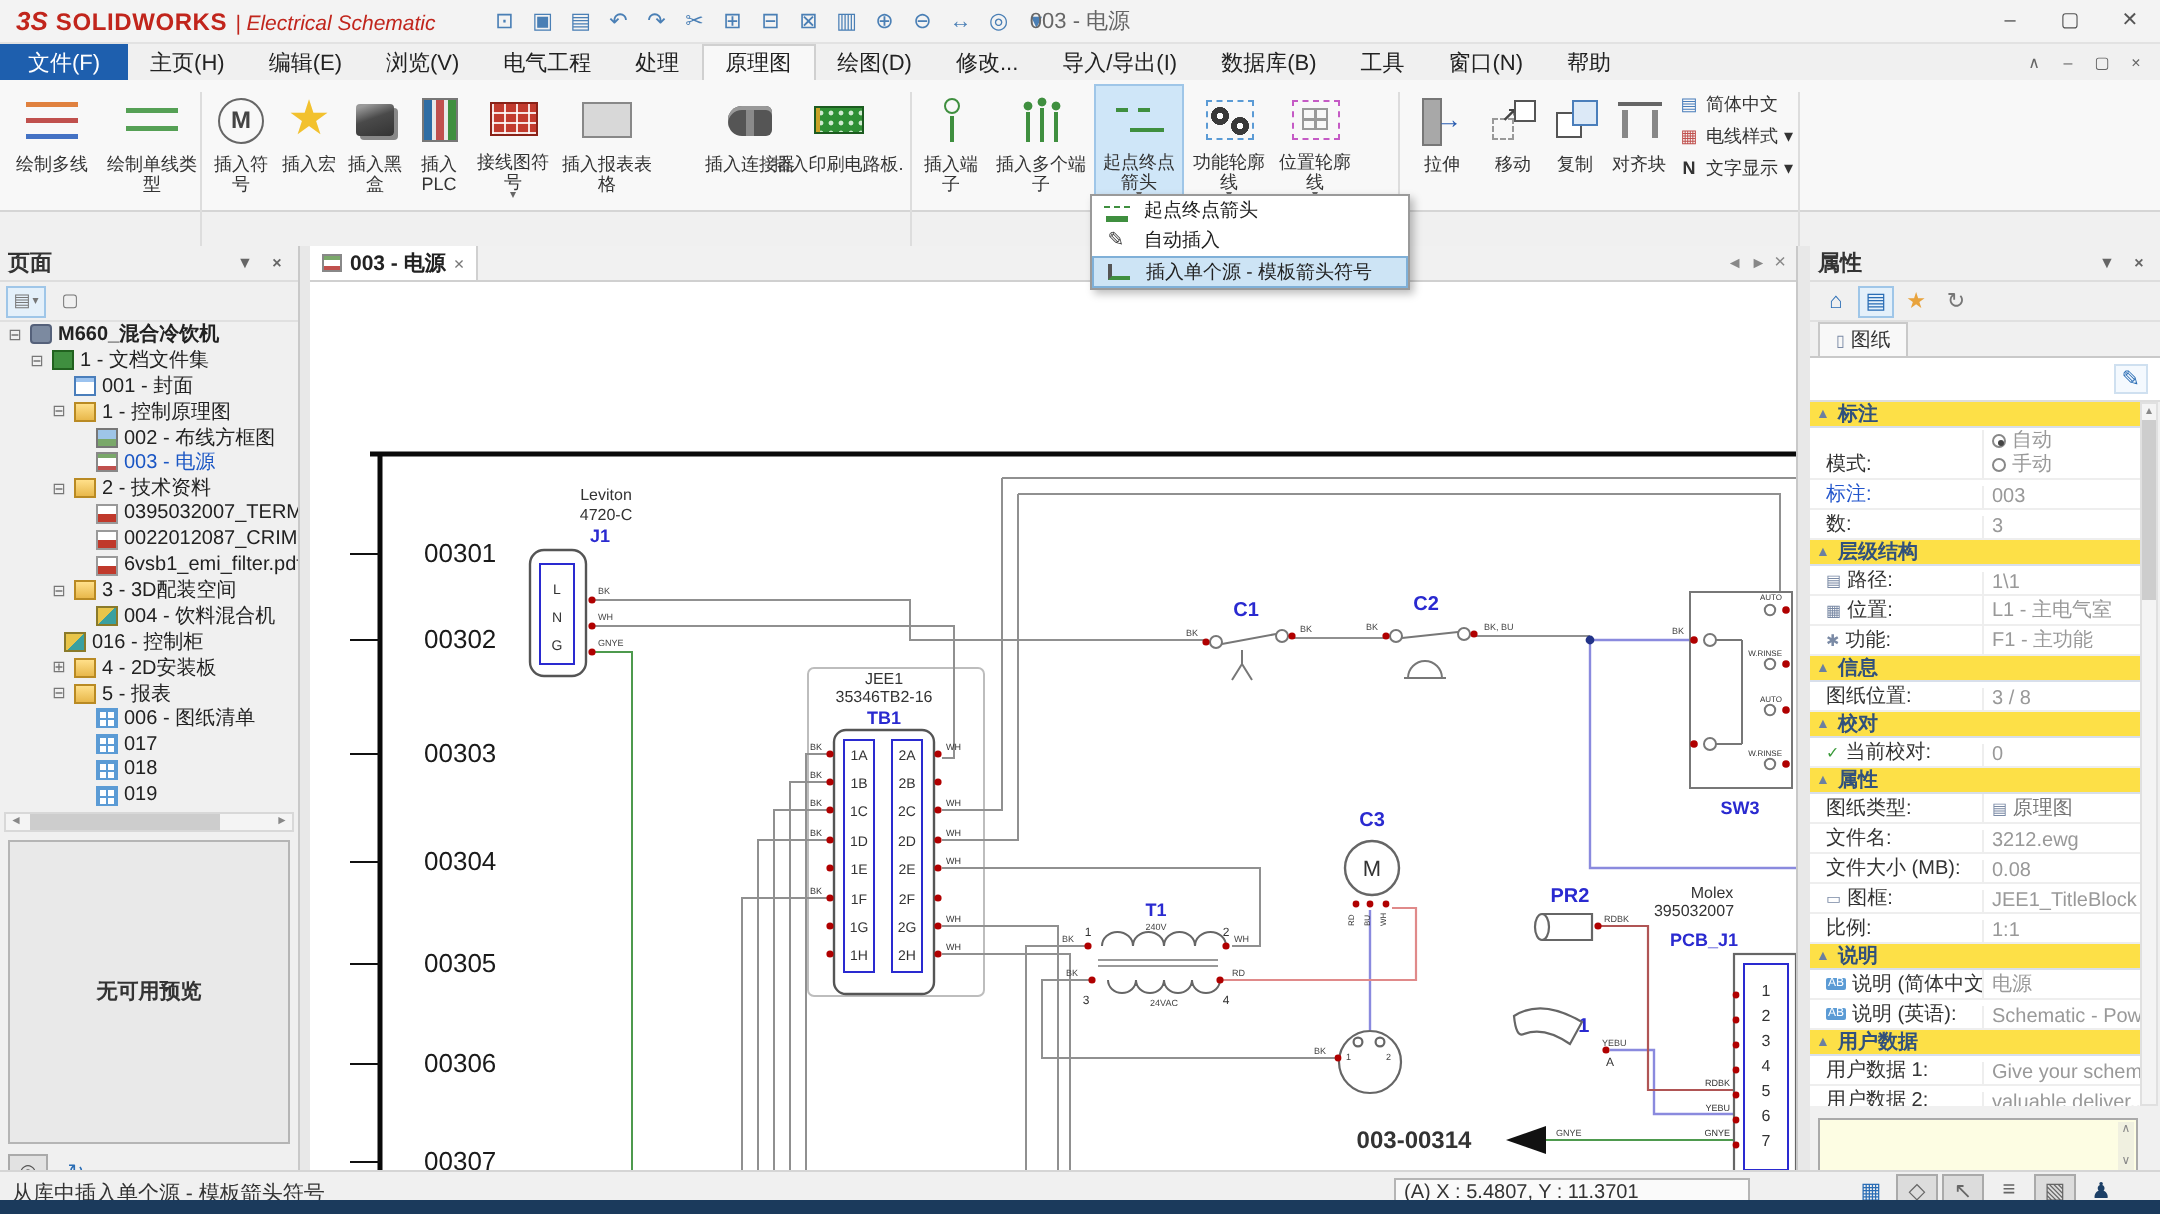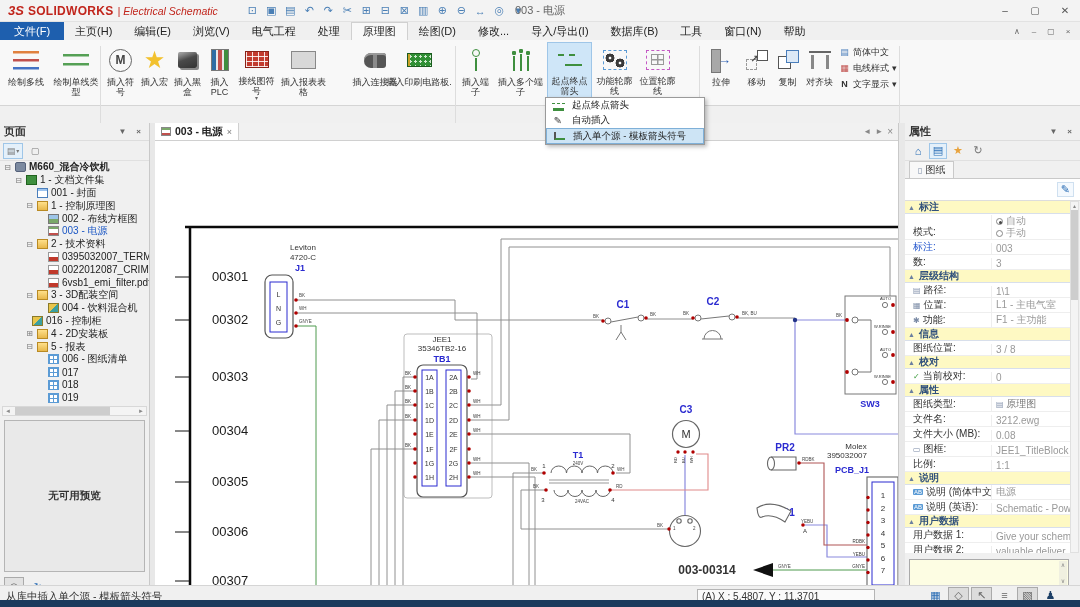--- a/index.html
+++ b/index.html
@@ -2,21 +2,21 @@
 <html><head>
 <meta charset="utf-8">
 <style>
   *{margin:0;padding:0;box-sizing:border-box}
   html,body{width:1080px;height:607px;overflow:hidden}
   body{font-family:"Liberation Sans","DejaVu Sans",sans-serif;font-size:11px;color:#222;background:#f0f0f0}
   #app{position:relative;width:1080px;height:607px;background:#f0f0f0;overflow:hidden}
 
   
   .titlebar{position:absolute;left:0;top:0;width:1080px;height:22px;background:#f3f3f3;border-bottom:1px solid #e2e2e2;display:flex;align-items:center}
-  .brand{display:flex;align-items:center;gap:4px;padding-left:8px;white-space:nowrap}
+  .brand{display:flex;align-items:flex-end;gap:4px;padding-left:8px;white-space:nowrap}
   .brand .mark{color:#c1251c;font-weight:bold;font-style:italic;font-size:13px}
   .brand .bname{color:#c1251c;font-weight:bold;font-size:12px;letter-spacing:.3px}
   .brand .bsuf{color:#c1251c;font-style:italic;font-size:10.5px}
   .quickbar{display:flex;align-items:center;gap:2px;margin-left:26px}
   .qico{width:17px;height:16px;display:flex;align-items:center;justify-content:center;color:#4a7fb5;font-size:11px;cursor:default}
   .wtitle{position:absolute;left:50%;transform:translateX(-50%);color:#666;font-size:11px}
   .winbtns{margin-left:auto;display:flex}
   .winbtn{width:30px;height:21px;display:flex;align-items:center;justify-content:center;color:#555;font-size:10px}
 
   
@@ -137,21 +137,21 @@
   
   .picons{height:20px;display:flex;align-items:center;gap:2px;padding:0 4px;border-bottom:1px solid #e0e0e0}
   .pic{width:18px;height:16px;display:flex;align-items:center;justify-content:center;font-size:11px;color:#777}
   .pic.home{color:#2a6db5}.pic.star{color:#e8a33d}
   .pic.on{border:1px solid #9fc6e8;background:#e4f0fa;color:#2a6db5}
   .ptabrow{height:18px;display:flex;align-items:flex-end;border-bottom:1px solid #c9c9c9;padding-left:4px}
   .ptab{display:flex;align-items:center;gap:3px;background:#f8f8f8;border:1px solid #c9c9c9;border-bottom:none;padding:1px 8px;font-size:10px;color:#333}
   .editrow{height:22px;background:#fff;border-bottom:1px solid #ddd;display:flex;align-items:center;justify-content:flex-end;padding:0 6px}
   .editrow .pencil{color:#2a6db5;font-size:11px;border:1px solid #cfe0f0;padding:0 3px;background:#f4f9fe}
   .pgrid{position:absolute;left:0;top:78px;width:168px;height:352px;overflow:hidden;background:#fff;font-size:10px}
-  .psec{height:13px;background:#fef9c3;color:#31517c;font-weight:bold;display:flex;align-items:center;gap:4px;padding:0 3px;border-bottom:1px solid #d8dfeb}
+  .psec{height:13px;background:#fde047;color:#31517c;font-weight:bold;display:flex;align-items:center;gap:4px;padding:0 3px;border-bottom:1px solid #d8dfeb}
   .psec .tri{font-size:7px;color:#6b7fa0}
   .prow{min-height:14.5px;display:flex;align-items:flex-end;border-bottom:1px solid #eee;padding-left:8px}
   .plab{width:78px;flex:0 0 78px;color:#333;display:flex;align-items:center;gap:3px;white-space:nowrap;overflow:hidden}
   .plab.link{color:#2255cc}
   .pval{flex:1;color:#999;border-left:1px solid #eee;padding-left:4px;white-space:nowrap;overflow:hidden}
   .pval.dark{color:#777}
   .pico{font-size:8px;color:#7a8aa5}
   .abbox{display:inline-block;background:#5b9bd5;color:#fff;font-size:6px;padding:0 1px;border-radius:1px}
   .radio{width:7px;height:7px;border:1px solid #888;border-radius:50%;display:inline-block;margin-right:3px;position:relative;top:1px}
   .radio.on::after{content:"";position:absolute;left:1.5px;top:1.5px;width:3px;height:3px;background:#444;border-radius:50%}

